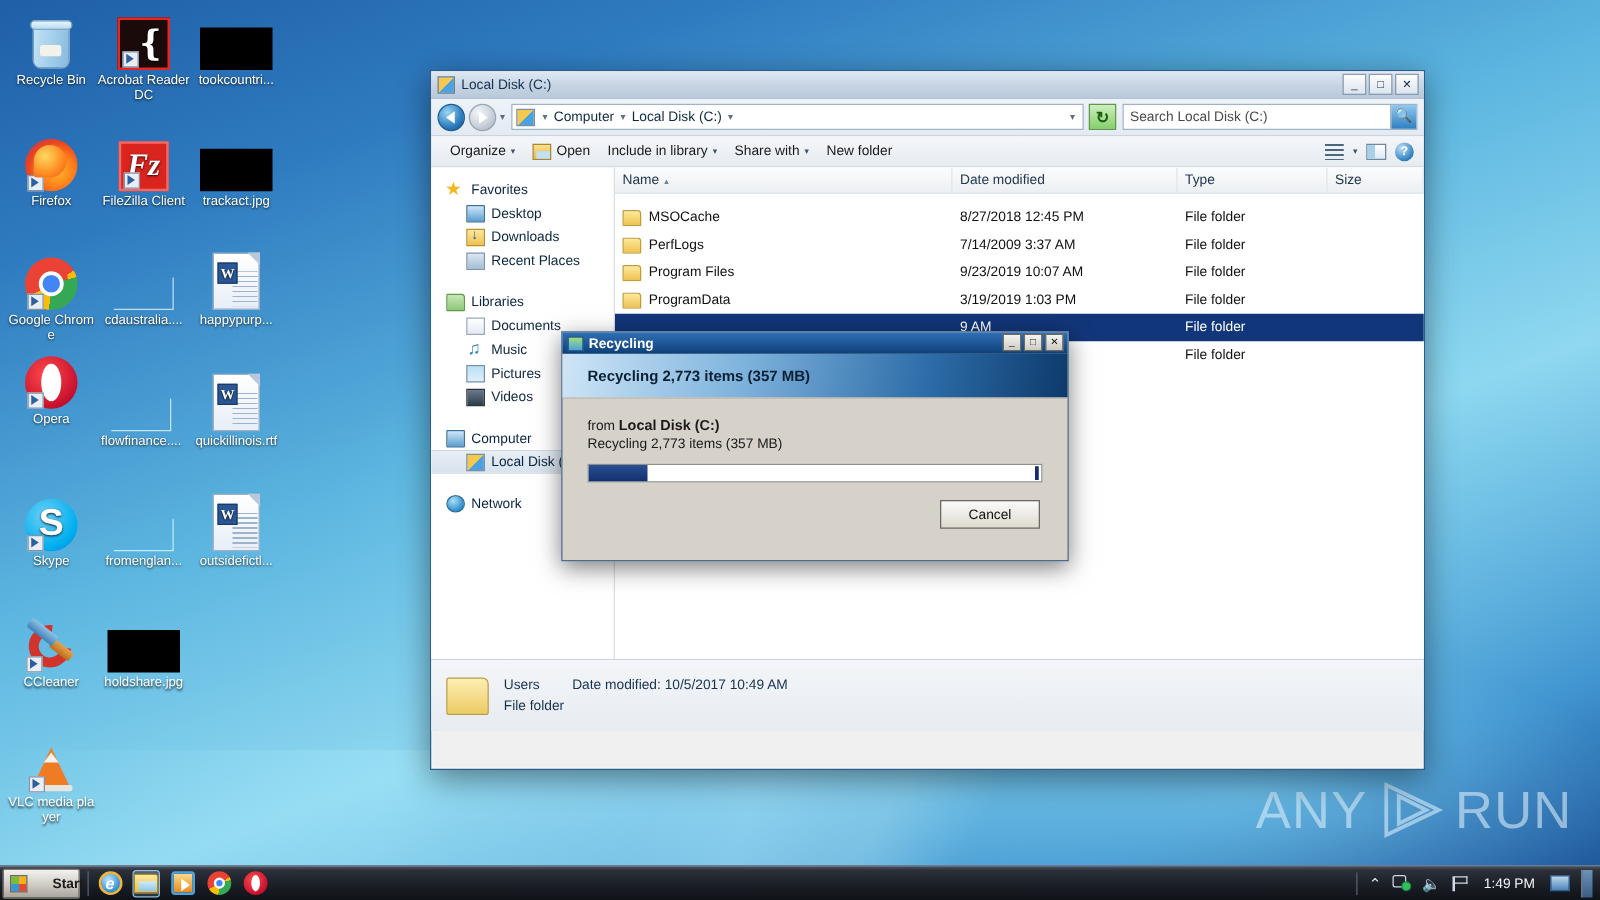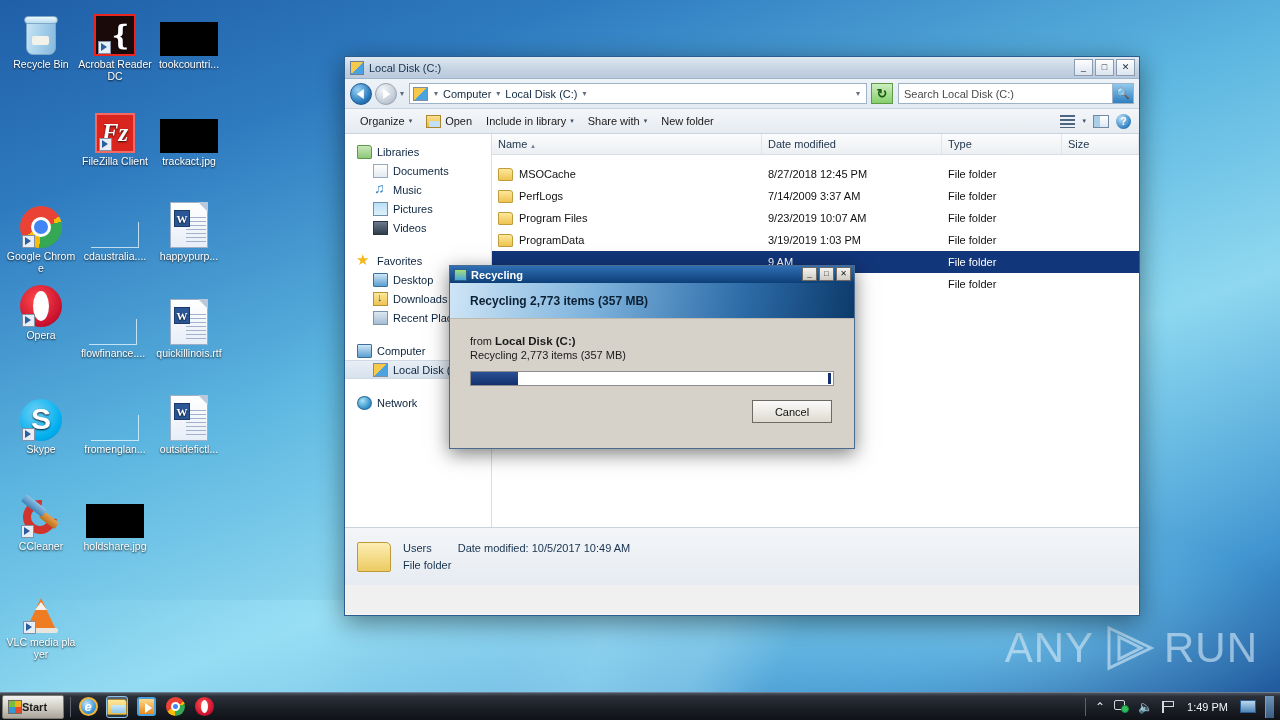--- a/index.html
+++ b/index.html
@@ -253,21 +253,21 @@
       gap:9px; opacity:.58; pointer-events:none; }
   #anyrun-watermark .wm { color:#dff0fb; font-size:42px; letter-spacing:1px;
       font-family:"Liberation Sans",sans-serif; }
   .wm-logo { width:52px; height:48px; position:relative; }
   .wm-logo svg { width:52px; height:48px; }
 
   
   #taskbar { position:absolute; left:0; bottom:0; width:1280px; height:28px;
       background:linear-gradient(#4f5560 0%, #2b3039 12%, #1b1f26 55%, #0f1217 100%);
       border-top:1px solid #6e7c90; display:flex; align-items:center; }
-  .start-btn { width:62px; height:24px; margin-left:2px; display:flex; align-items:center; gap:0;
+  .start-btn { width:62px; height:24px; margin-left:2px; display:flex; align-items:center; gap:20px;
       padding-left:5px; background:linear-gradient(#f2f2f0,#cfcbc2 55%,#a9a59c);
       border:1px solid #7d7a72; border-radius:2px; }
   .start-orb { width:14px; height:14px; flex:none;
       background:conic-gradient(#f3b01c 0 90deg,#e8492b 90deg 180deg,#2f9ad6 180deg 270deg,#79bd3b 270deg 360deg);
       border:1px solid #6e6a62; }
   .start-lbl { font-size:11px; font-weight:bold; color:#1a1a1a; }
   .tb-sep { width:1px; height:20px; background:#5a6372; margin:0 6px; }
   .qicons { display:flex; align-items:center; gap:7px; }
   .qi { width:22px; height:22px; display:flex; align-items:center; justify-content:center; }
   .qi.active { background:linear-gradient(rgba(190,225,250,.30),rgba(120,180,230,.18));
@@ -344,20 +344,28 @@
     <span class="cap">Acrobat Reader DC</span>
   </div>
 
   <div class="dicon" style="left:152px;top:8px;">
     <div class="glyph">
         <div class="blackbox"></div>
       </div>
     <span class="cap">tookcountri...</span>
   </div>
 
+  <div class="dicon" style="left:4px;  top:105px;">
+    <div class="glyph">
+      <div class="ffx">
+          <div class="shortcut-arrow"></div>
+        </div>
+    </div>
+    <span class="cap">Firefox</span>
+  </div>
 
   <div class="dicon" style="left:152px;top:105px;">
     <div class="glyph">
         <div class="blackbox"></div>
       </div>
     <span class="cap">trackact.jpg</span>
   </div>
 
   <div class="dicon" style="left:78px; top:105px;">
     <div class="glyph">
@@ -552,57 +560,57 @@
       <span class="helpico">?</span>
     </span>
   </div>
 
   <div class="ex-body">
 
     <div class="ex-sidebar">
 
       <div class="nav-group">
         <div class="nav-row">
+          <span class="ni star"></span>
+          <span>Favorites</span>
+        </div>
+        <div class="nav-row child">
+          <span class="ni monitor"></span>
+          <span>Desktop</span>
+        </div>
+        <div class="nav-row child">
+          <span class="ni dl"></span>
+          <span>Downloads</span>
+        </div>
+        <div class="nav-row child">
+          <span class="ni recent"></span>
+          <span>Recent Places</span>
+        </div>
+      </div>
+
+      <div class="nav-group">
+        <div class="nav-row">
           <span class="ni libfolder"></span>
           <span>Libraries</span>
         </div>
         <div class="nav-row child">
           <span class="ni doc"></span>
           <span>Documents</span>
         </div>
         <div class="nav-row child">
           <span class="ni music"></span>
           <span>Music</span>
         </div>
         <div class="nav-row child">
           <span class="ni pic"></span>
           <span>Pictures</span>
         </div>
         <div class="nav-row child">
           <span class="ni vid"></span>
           <span>Videos</span>
-        </div>
-      </div>
-
-      <div class="nav-group">
-        <div class="nav-row">
-          <span class="ni star"></span>
-          <span>Favorites</span>
-        </div>
-        <div class="nav-row child">
-          <span class="ni monitor"></span>
-          <span>Desktop</span>
-        </div>
-        <div class="nav-row child">
-          <span class="ni dl"></span>
-          <span>Downloads</span>
-        </div>
-        <div class="nav-row child">
-          <span class="ni recent"></span>
-          <span>Recent Places</span>
         </div>
       </div>
 
       <div class="nav-group">
         <div class="nav-row">
           <span class="ni monitor"></span>
           <span>Computer</span>
         </div>
         <div class="nav-row child selected">
           <span class="ni disk"></span>

